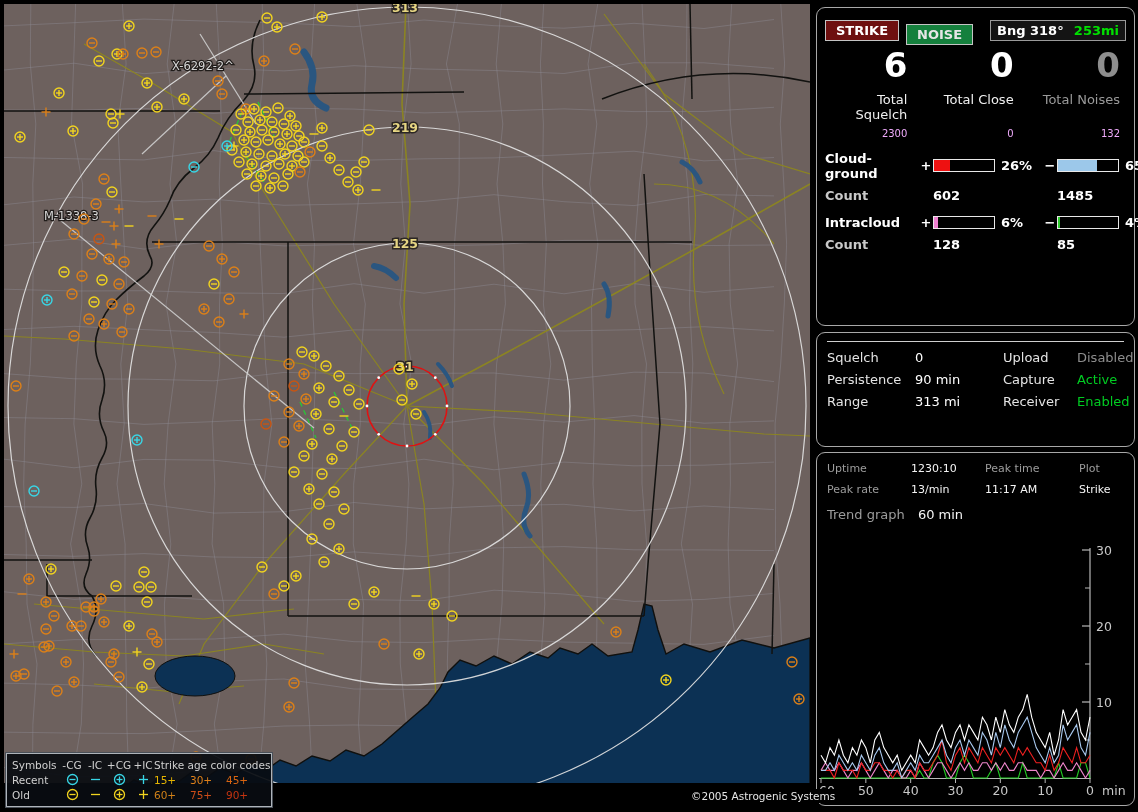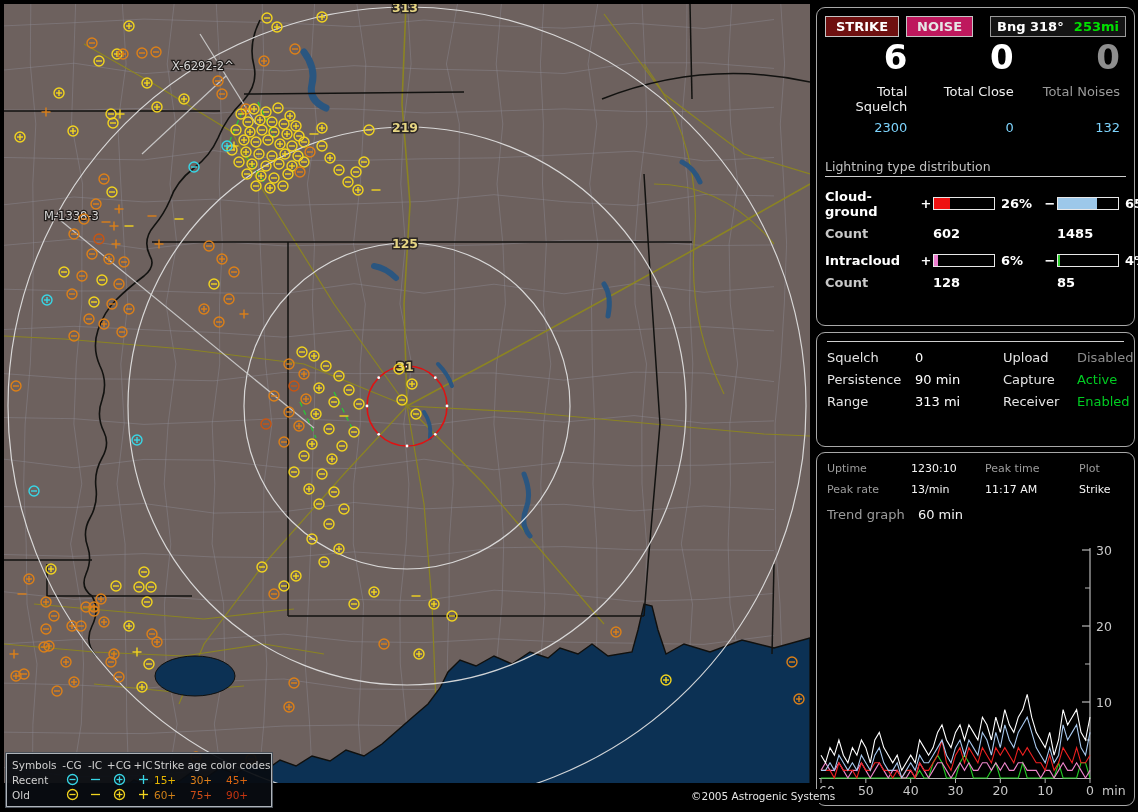--- a/index.html
+++ b/index.html
@@ -23,37 +23,37 @@
   #copyright{position:absolute;left:687px;top:789px;background:#000;color:#e6e6e6;font-size:10.5px;
     padding:1px 4px;z-index:5;white-space:nowrap;}
   
   .panel{position:absolute;left:816px;width:319px;background:#000;border:1px solid #a8a8a8;border-radius:9px;box-sizing:border-box;color:#eee;}
   #panel-stats{top:7px;height:319px;padding:8px 8px 0 8px;}
   #panel-status{top:332px;height:115px;padding:5px 10px;}
   #panel-info{top:452px;height:354px;padding:9px 0 0 10px;}
   .btn-row{display:flex;align-items:center;gap:7px;}
   .btn{display:inline-block;font-weight:bold;font-size:13px;padding:2px 10px;border:1px solid #c4c4c4;cursor:default;}
   .strike-btn{background:#6e1010;color:#fff;}
-  .noise-btn{background:#be185d;color:#e6e6e6;}
+  .noise-btn{background:#15803d;color:#e6e6e6;margin-top:8px;}
   .bng-box{margin-left:auto;display:flex;justify-content:space-between;align-items:center;width:122px;
     background:#141414;border:1px solid #9a9a9a;padding:2px 6px;font-size:13px;font-weight:bold;}
   .bng-box .bearing{color:#fff;}
   .bng-box .mi{color:#00e000;}
   .col3{display:grid;grid-template-columns:1fr 1fr 1fr;}
   .col3 .c{text-align:right;}
   .col3 .c:nth-child(1){padding-right:18px;}
   .col3 .c:nth-child(2){padding-right:12px;}
   .col3 .c:nth-child(3){padding-right:6px;}
   .rate-row{margin-top:18px;}
   .rate-btn{display:inline-block;background:#4a4a4a;color:#fff;font-size:12px;padding:1px 8px;border:1px solid #8a8a8a;}
   .bignum{font-size:34px;font-weight:bold;color:#fff;line-height:1.05;margin-top:3px;}
   .bignum.dim{color:#8e8e8e;}
   .tot-label{font-size:13px;color:#f0f0f0;margin-top:8px;}
   .tot-label.dim{color:#9a9a9a;}
-  .tot-value{font-size:13px;color:#7dd3fc;margin-top:6px;}
+  .tot-value{font-size:10px;color:#f0abfc;margin-top:6px;}
   .dist-title{margin-top:24px;font-size:12.5px;color:#c0c0c0;border-bottom:1px solid #cfcfcf;padding-bottom:2px;}
   .dist-row{display:grid;grid-template-columns:94px 14px 64px 46px 14px 64px 38px;align-items:center;margin-top:12px;font-size:13px;}
   .dist-label{font-weight:bold;color:#fff;}
   .dist-sign{font-weight:bold;color:#fff;text-align:center;}
   .dist-bar{width:60px;height:11px;border:1px solid #e8e8e8;background:#000;position:relative;}
   .dist-bar .fill{position:absolute;left:0;top:0;bottom:0;}
   .dist-pct{font-weight:bold;color:#fff;padding-left:4px;}
   .count-row{display:grid;grid-template-columns:108px 124px auto;font-size:13px;margin-top:7px;}
   .count-label{font-weight:bold;color:#c8c8c8;}
   .count-val{font-weight:bold;color:#fff;}
@@ -1230,21 +1230,20 @@
       <div class="c tot-label">Total Squelch</div>
       <div class="c tot-label">Total Close</div>
       <div class="c tot-label dim">Total Noises</div>
     </div>
     <div class="col3">
       <div class="c tot-value">2300</div>
       <div class="c tot-value">0</div>
       <div class="c tot-value">132</div>
     </div>
 
-    <div class="dist-title">Lightning type distribution</div>
 
     <div class="dist-row">
       <span class="dist-label">Cloud-ground</span>
       <span class="dist-sign">+</span>
       <span class="dist-bar">
           <span class="fill" style="width: 26%; background: rgb(238, 17, 17);"></span>
         </span>
       <span class="dist-pct">26%</span>
       <span class="dist-sign">−</span>
       <span class="dist-bar">

